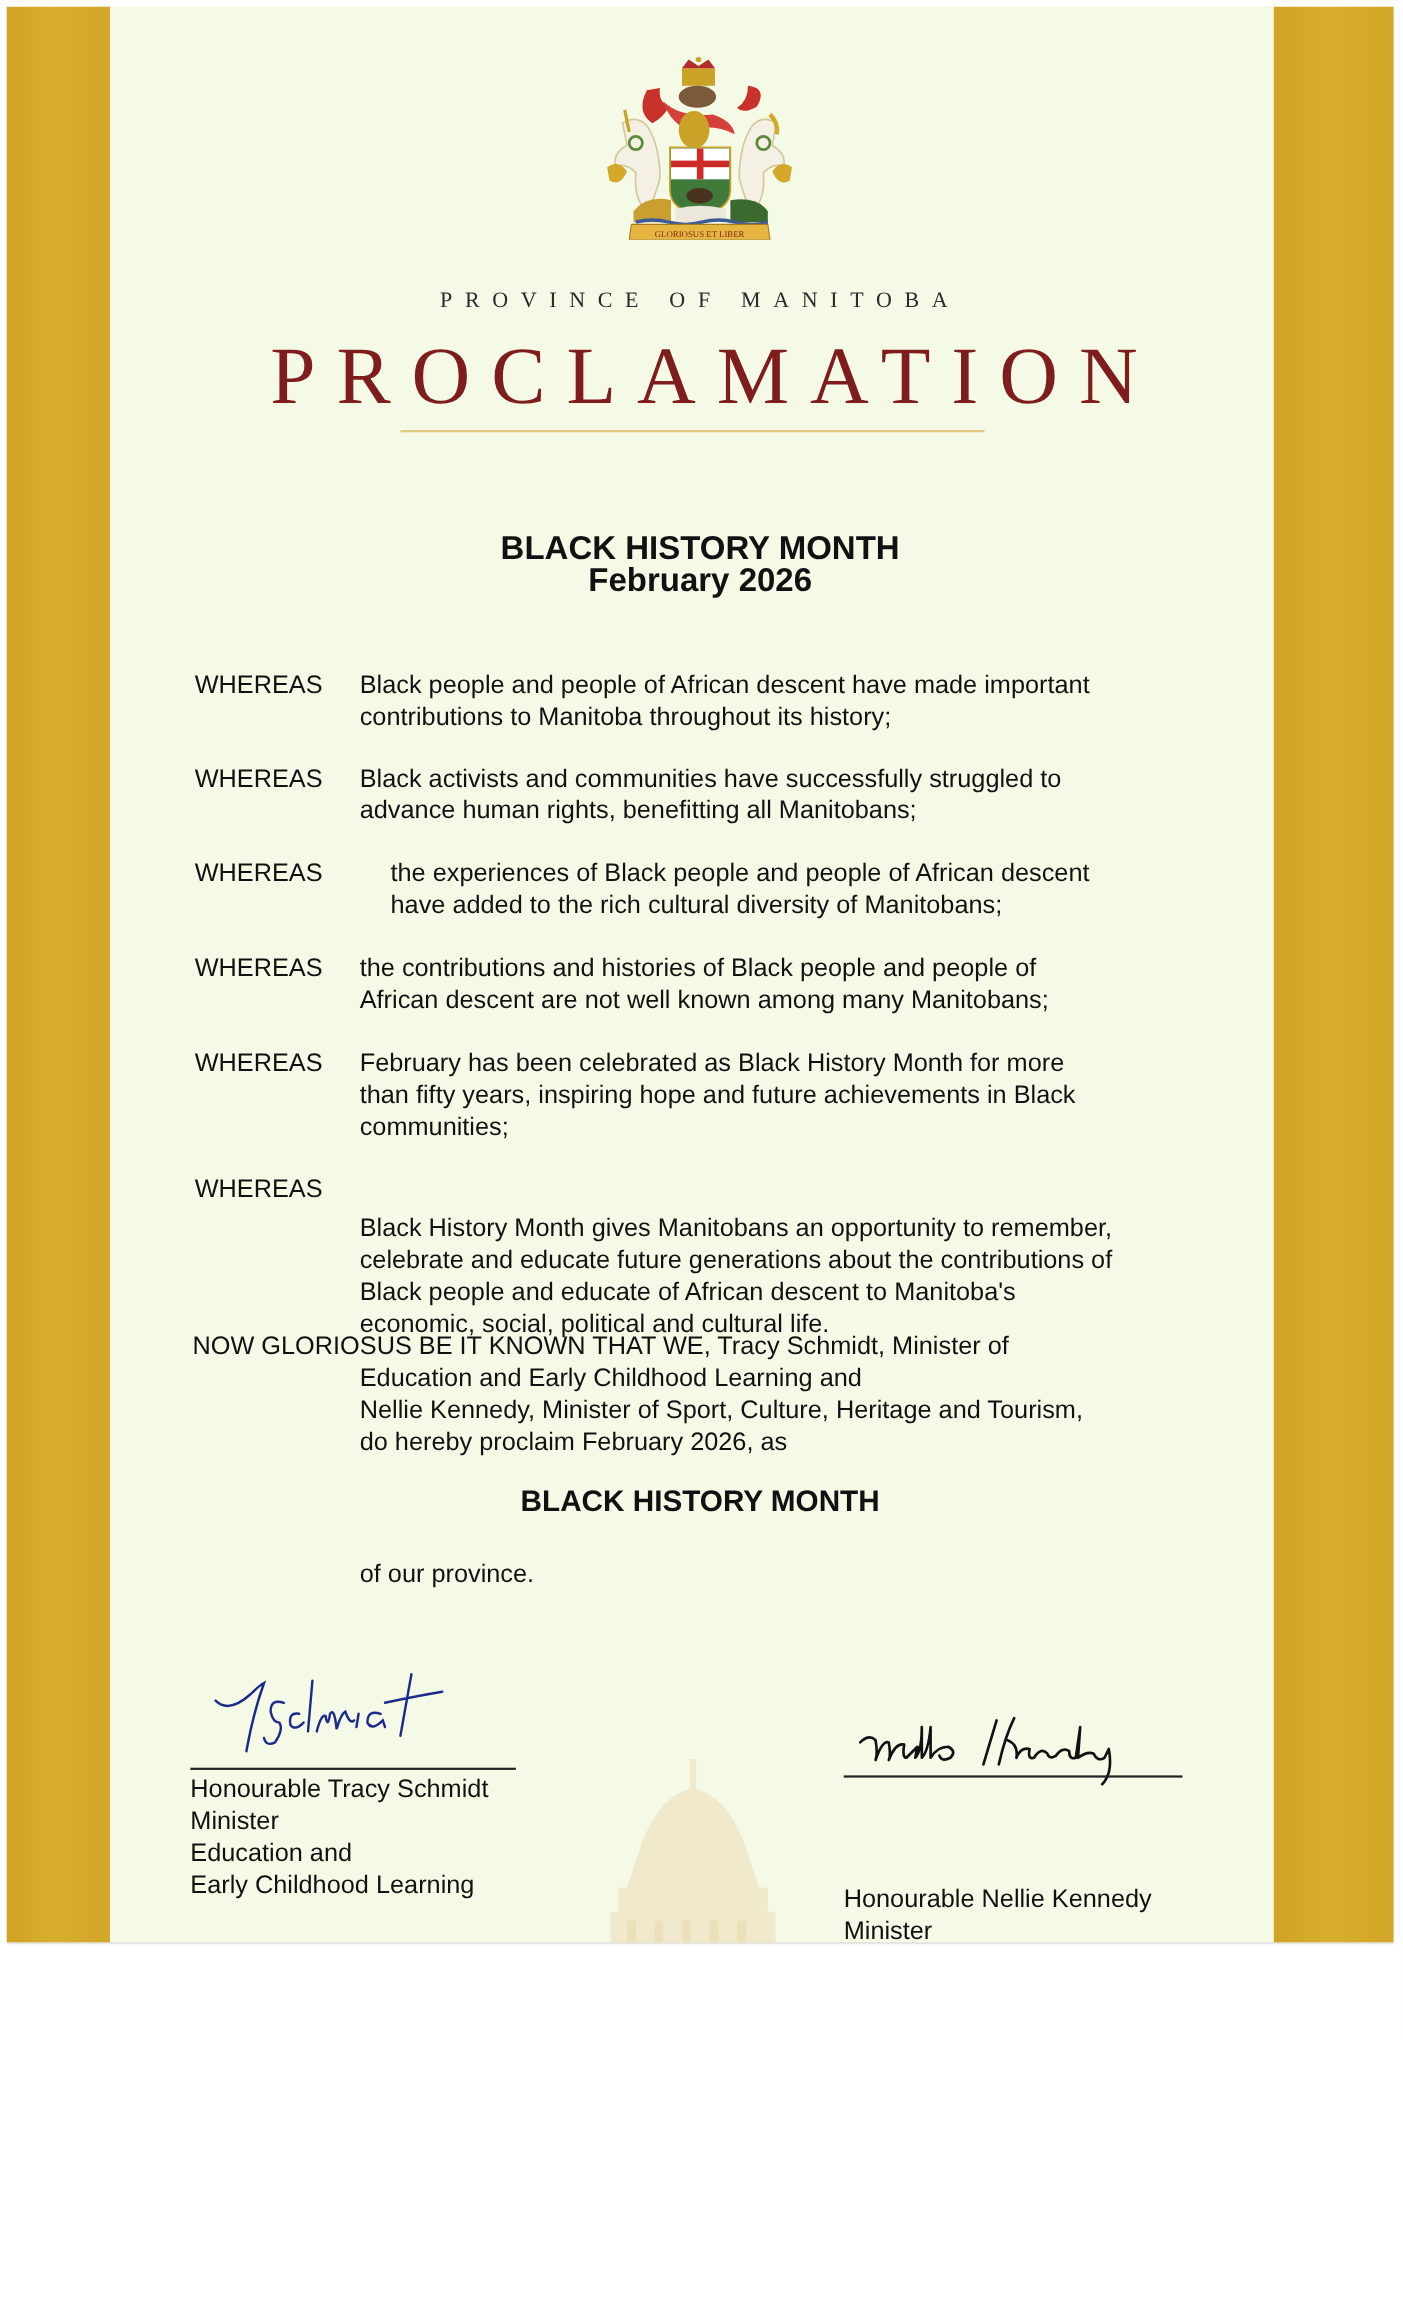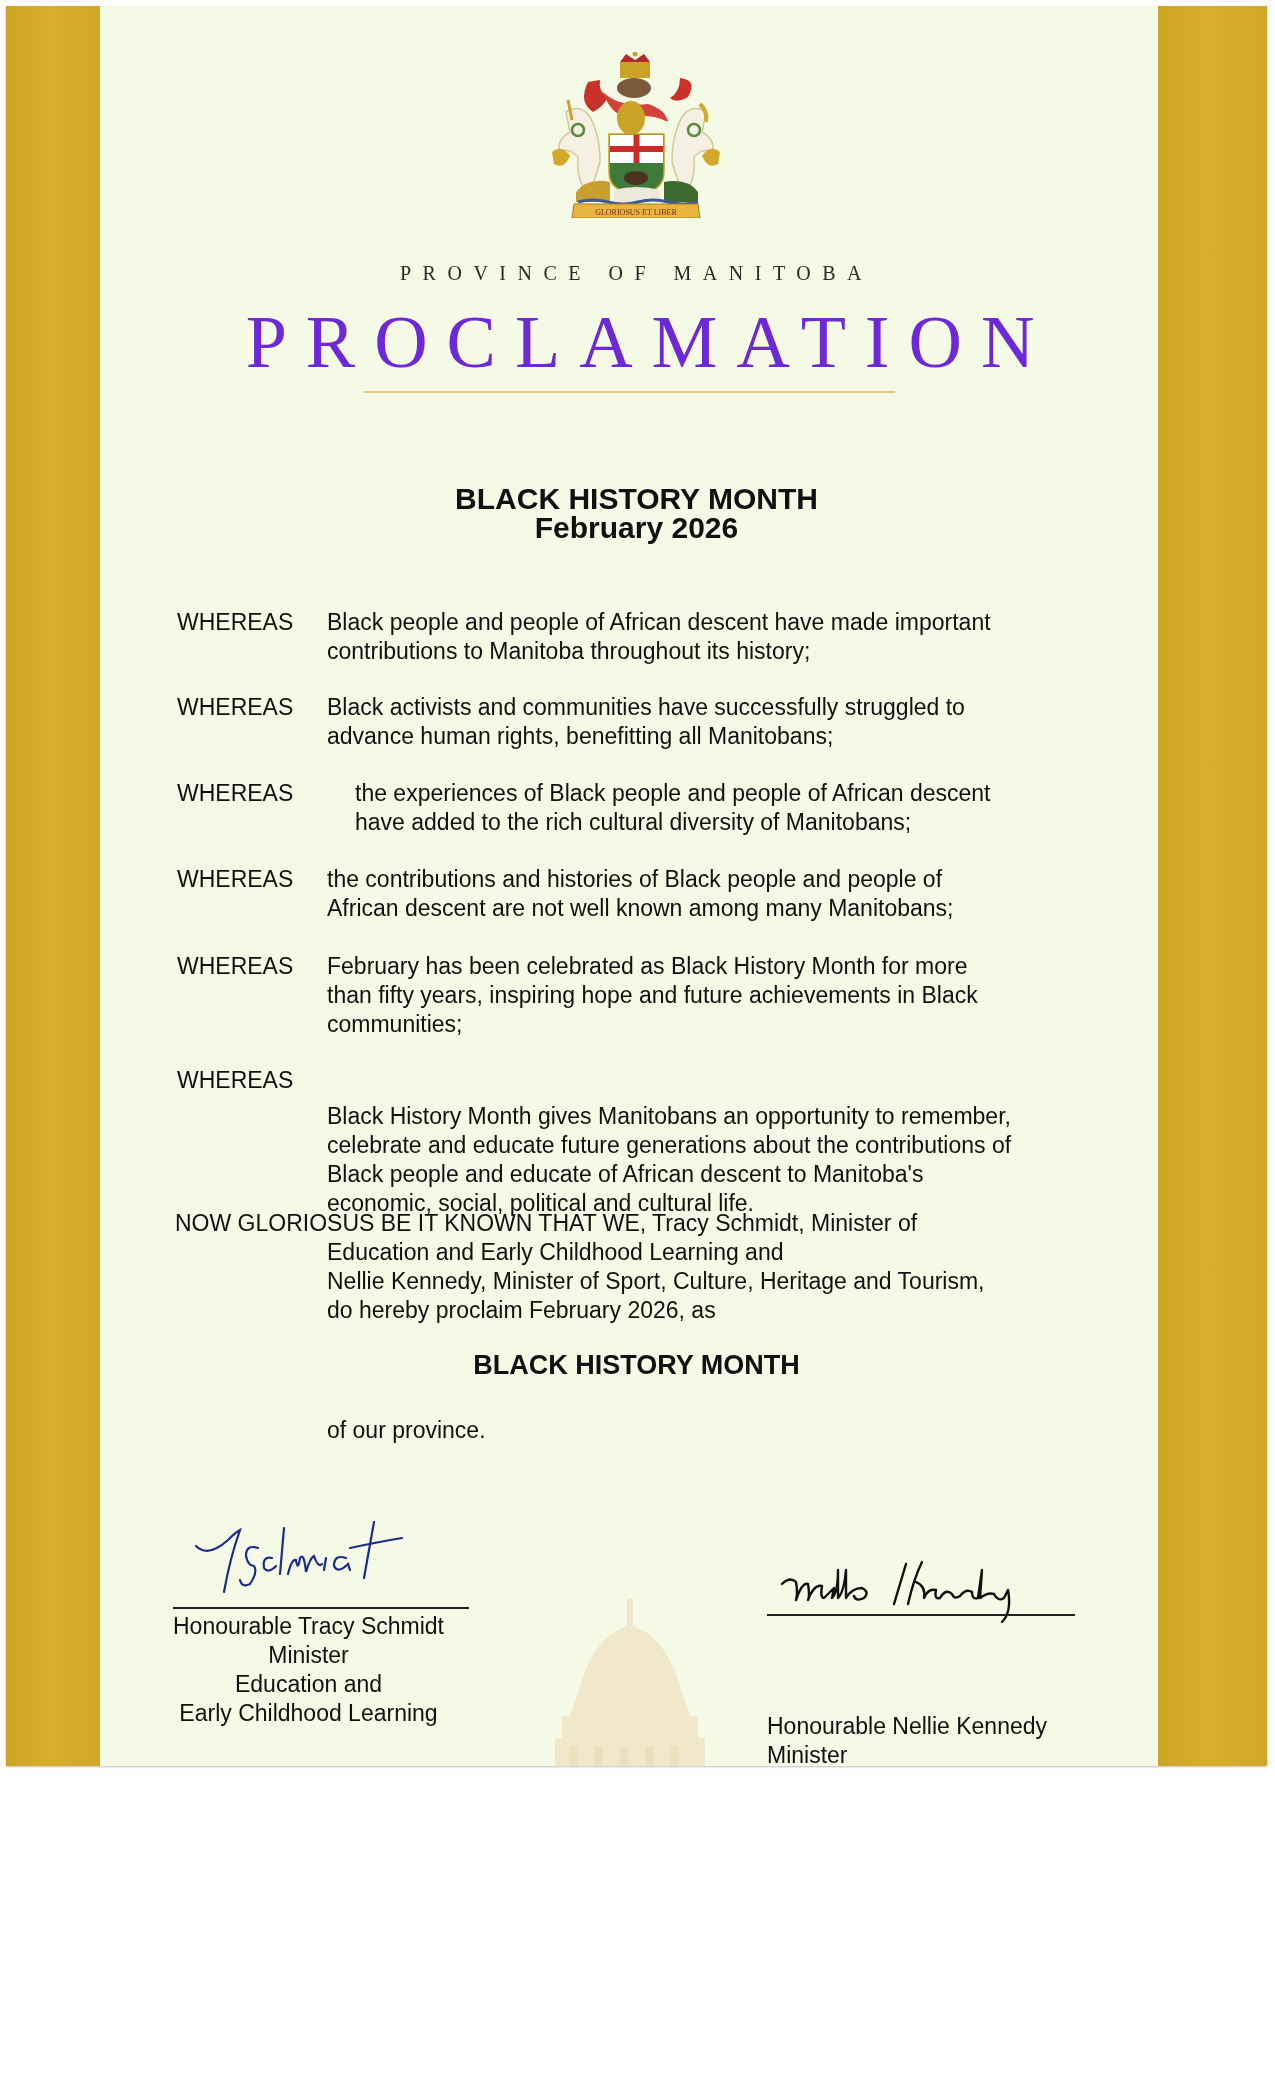--- a/index.html
+++ b/index.html
@@ -19,21 +19,21 @@
   .watermark { position: absolute; left: 94px; top: 1560px; width: 1058px; height: 507px; }
   .crest { position: absolute; left: 542px; top: 46px; width: 176px; height: 166px; }
   .province {
     position: absolute; left: 0; right: 0; top: 256px; text-align: center;
     font-family: "Liberation Serif", "DejaVu Serif", serif;
     font-size: 20px; letter-spacing: 11.5px; color: #2a2a2a;
   }
   .proclamation {
     position: absolute; left: 0; right: 0; top: 296px; text-align: center;
     font-family: "Liberation Serif", "DejaVu Serif", serif;
-    font-size: 74px; letter-spacing: 19px; color: #6d28d9;
+    font-size: 74px; letter-spacing: 19px; color: #7f1d1d;
     padding-left: 26px; 
     line-height: 80px;
   }
   .title-rule {
     position: absolute; left: 358px; width: 531px; top: 385px; height: 2px;
     background: #e3c77a;
   }
   .heading {
     position: absolute; left: 0; right: 0; text-align: center;
     font-family: "Liberation Sans", "DejaVu Sans", sans-serif;
@@ -228,21 +228,21 @@
     <path d="M70 30 Q58 26 58 38 Q60 48 66 48 Q70 54 62 66 Q54 70 52 62" stroke="#1c2a8c" stroke-width="2.2" fill="none" stroke-linecap="round"></path>
     <path d="M84 40 Q74 38 76 50 Q80 56 88 48" stroke="#1c2a8c" stroke-width="2.2" fill="none" stroke-linecap="round"></path>
     <path d="M96 10 L92 56" stroke="#1c2a8c" stroke-width="2.2" fill="none" stroke-linecap="round"></path>
     <path d="M100 56 Q104 40 108 42 Q110 54 112 40 Q116 34 118 54 Q122 40 126 38 Q130 50 134 46" stroke="#1c2a8c" stroke-width="2.2" fill="none" stroke-linecap="round"></path>
     <path d="M138 40 L136 52" stroke="#1c2a8c" stroke-width="2.2" fill="none" stroke-linecap="round"></path>
     <path d="M158 40 Q146 36 146 48 Q150 56 160 46 L162 52" stroke="#1c2a8c" stroke-width="2.2" fill="none" stroke-linecap="round"></path>
     <path d="M186 4 L176 60" stroke="#1c2a8c" stroke-width="2.2" fill="none" stroke-linecap="round"></path>
     <path d="M162 30 Q190 24 214 20" stroke="#1c2a8c" stroke-width="2.2" fill="none" stroke-linecap="round"></path>
   </svg>
   <div class="sig-line" style="left:167px; width:296px; top:1601px;"></div>
-  <div class="sig-block" style="left:167px; top:1606px;text-align:center;">
+  <div class="sig-block" style="left:167px; top:1606px;">
     <div>Honourable Tracy Schmidt</div>
     <div>Minister</div>
     <div>Education and</div>
     <div>Early Childhood Learning</div>
   </div>
 
   <svg class="signature" style="left:770px; top:1552px;" width="270" height="66" viewBox="0 0 270 66">
     <path d="M6 26 Q14 18 20 24 Q22 36 20 42 Q26 24 32 26 Q34 38 32 42 Q38 26 46 28 Q44 40 48 40 Q54 34 58 30 L56 40 Q62 34 62 12 L62 40 Q68 34 70 12 L70 40 Q76 30 86 30 Q94 34 88 40 Q80 44 78 38" stroke="#111" stroke-width="2.4" fill="none" stroke-linecap="round" stroke-linejoin="round"></path>
     <path d="M130 6 L118 46" stroke="#111" stroke-width="2.4" fill="none" stroke-linecap="round"></path>
     <path d="M146 4 Q138 20 132 46" stroke="#111" stroke-width="2.4" fill="none" stroke-linecap="round"></path>

